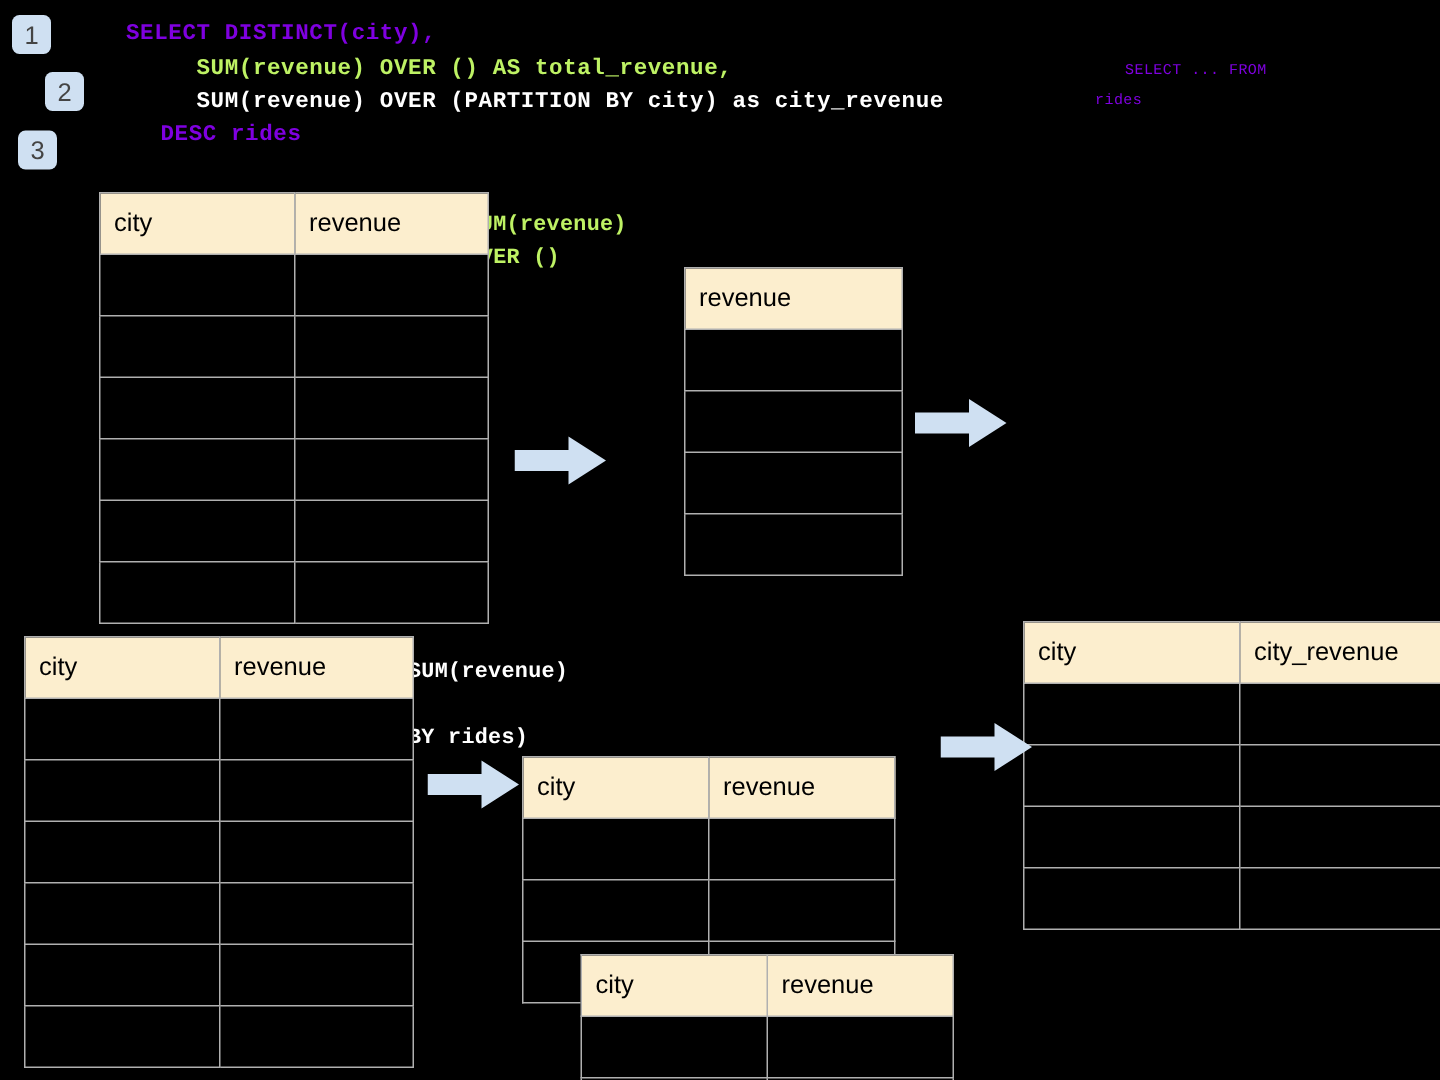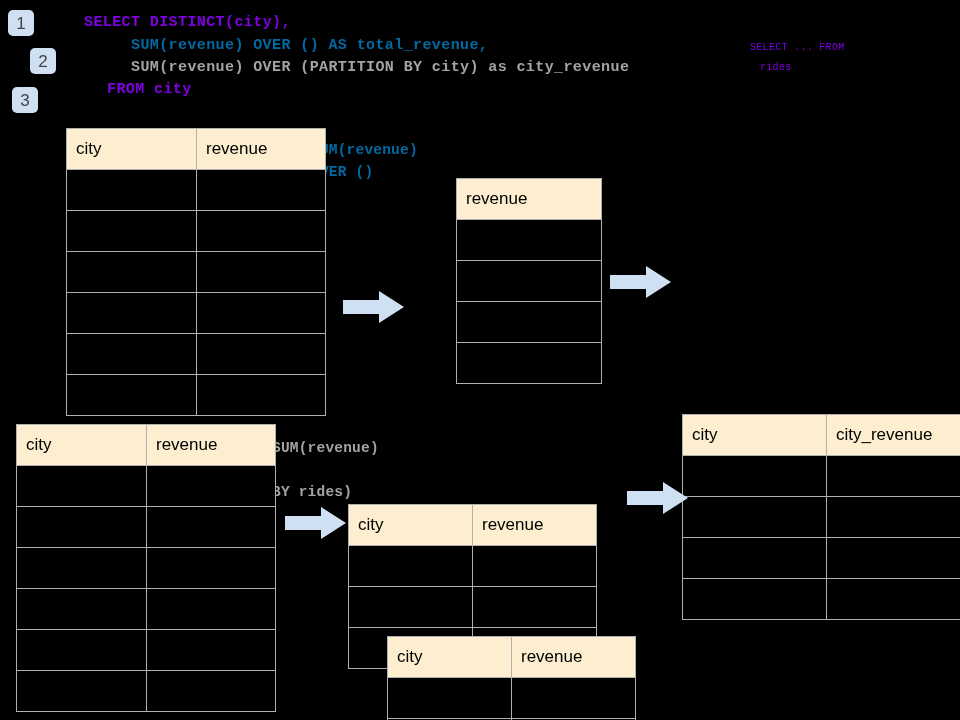--- a/index.html
+++ b/index.html
@@ -45,22 +45,22 @@
   .code-sm {
     position: absolute;
     font-family: "Liberation Mono", monospace;
     font-size: 10px;
     font-weight: normal;
     letter-spacing: 0.3px;
     white-space: pre;
     line-height: 20px;
   }
   .c-purple { color: #7f00e0; }
-  .c-red    { color: #0369a1; }
-  .c-green  { color: #a3a3a3; }
+  .c-red    { color: #bef264; }
+  .c-green  { color: #ffffff; }
 
   
   .anno {
     position: absolute;
     font-family: "Liberation Mono", monospace;
     font-size: 14.5px;
     font-weight: bold;
     white-space: pre;
     line-height: 22px;
     letter-spacing: 0.2px;
@@ -110,24 +110,24 @@
   <div class="badge" style="left:30px; top:48px;">
       <span>2</span>
     </div>
   <div class="badge" style="left:12px; top:87px;">
       <span>3</span>
     </div>
 
   <div class="code c-purple" style="left:84px;  top:12px;">SELECT DISTINCT(city),</div>
   <div class="code c-red" style="left:131px; top:35px;">SUM(revenue) OVER () AS total_revenue,</div>
   <div class="code c-green" style="left:131px; top:57px;">SUM(revenue) OVER (PARTITION BY city) as city_revenue</div>
-  <div class="code c-purple" style="left:107px; top:79px;">FROM city</div>
+  <div class="code c-purple" style="left:107px; top:79px;">DESC rides</div>
 
   <div class="code-sm c-purple" style="left:750px; top:38px;">SELECT ... FROM</div>
-  <div class="code-sm c-purple" style="left:760px; top:58px;">rides</div>
+  <div class="code-sm c-purple" style="left:730px; top:58px;">rides</div>
 
   <div class="anno c-red" style="left:311px; top:139px;">SUM(revenue)</div>
   <div class="anno c-red" style="left:311px; top:161px;">OVER ()</div>
 
   <div class="anno c-green" style="left:272px; top:437px;">SUM(revenue)</div>
   <div class="anno c-green" style="left:272px; top:481px;">BY rides)</div>
 
   <table class="tbl" id="tbl-source-top" style="left:66px; top:128px; width:239px;">
     <thead>
       <tr>

